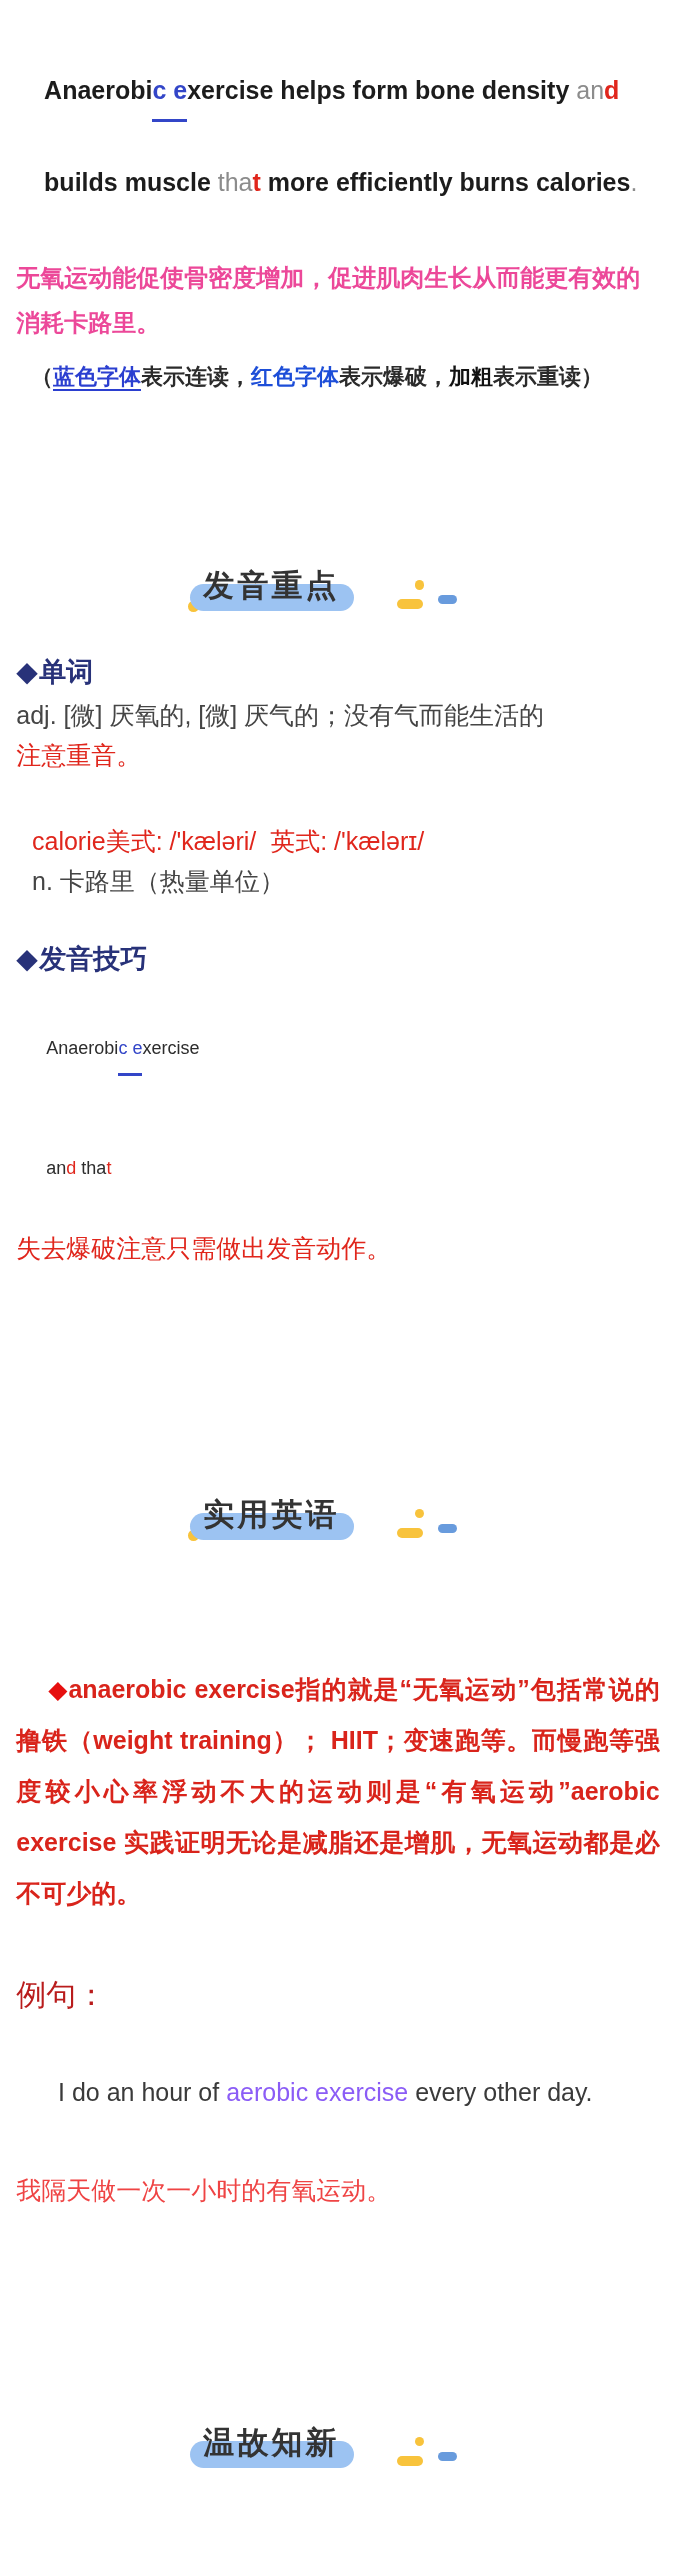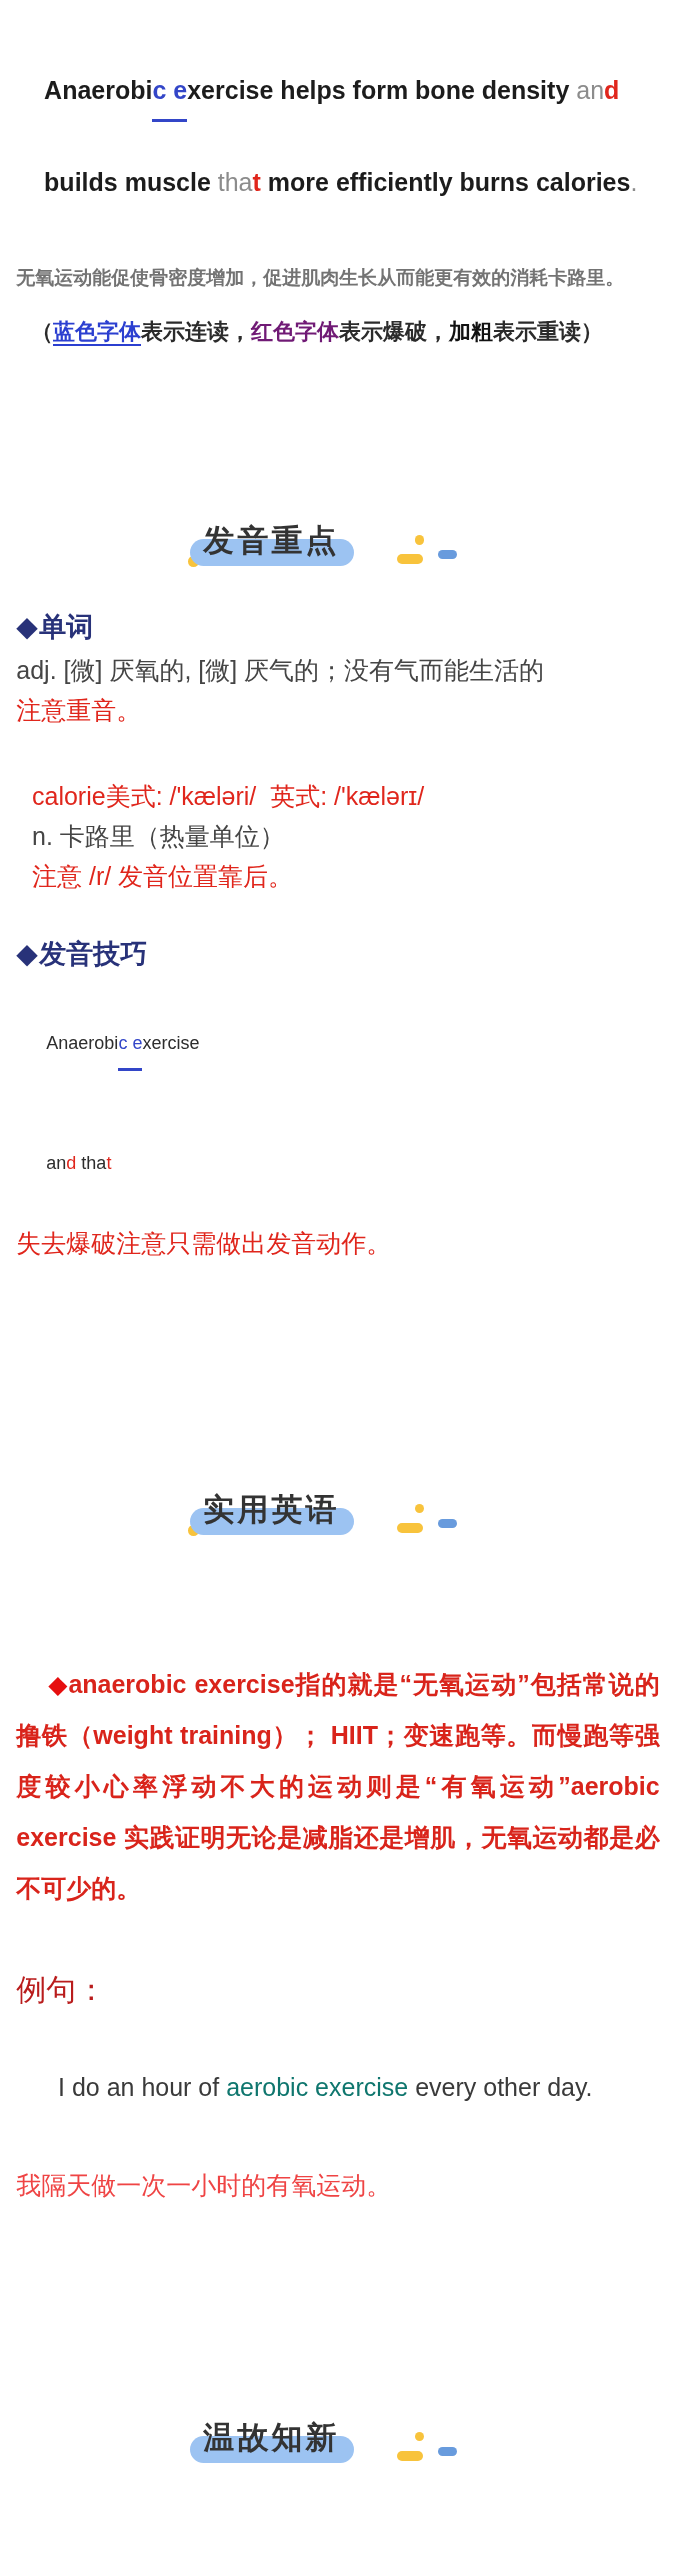--- a/index.html
+++ b/index.html
@@ -2,27 +2,27 @@
 <html style="font-size:10px"><head>
 <meta charset="utf-8">
 <style>
   html,body{margin:0;padding:0;background:#ffffff;}
   body{width:676px;font-family:"Liberation Sans","DejaVu Sans",sans-serif;color:#1f1f1f;}
   .page{width:676px;min-height:2576px;box-sizing:border-box;padding:21px 0 15px;background:#ffffff;overflow:hidden;}
   .tx{padding:0 16.3px;}
 
   
   .en-intro{font-size:25px;font-weight:700;line-height:46px;color:#1c1c1c;white-space:pre-wrap;}
-  .zh-intro{font-size:19px;font-weight:600;line-height:45px;color:#737373;margin-top:3.8px;}
+  .zh-intro{font-size:24px;font-weight:600;line-height:45px;color:#ec4899;margin-top:3.8px;}
   .gray{color:#8c8c8c;font-weight:400;}
   .redletter{color:#e0261c;}
   .liaison{color:#3346c8;border-bottom:3.1px solid #3346c8;padding-bottom:15px;}
   .legend{margin-top:17.5px;font-size:22px;font-weight:700;color:#2b2b2b;padding-left:31px;}
   .legend .lblue{color:#2b3fd0;border-bottom:2.5px solid #2b3fd0;}
-  .legend .lred{color:#701a75;}
+  .legend .lred{color:#1d4ed8;}
   .legend .heavy{font-weight:900;color:#111;}
 
   
   .section-header{position:relative;height:70px;width:543px;}
   .sh-pill{position:absolute;left:50%;transform:translateX(-50%);top:22.5px;width:164px;height:27.6px;border-radius:13.8px;background:#9cc3f2;}
   .sh-title{position:absolute;left:50%;transform:translateX(-50%);top:3.8px;font-size:31px;font-weight:800;color:#333333;letter-spacing:3.1px;white-space:nowrap;}
   .deco{position:absolute;}
   .dash{border-radius:5.6px;}
   .dash-blue{background:#689bdd;width:21px;height:9.4px;}
   .dash-yellow{background:#f8c33c;width:26px;height:10px;}
@@ -43,21 +43,21 @@
   .tipred{color:#e0261c;font-size:25px;line-height:40px;font-weight:400;}
   .tip-en{color:#2d2d2d;font-size:18px;line-height:40px;font-weight:400;white-space:pre-wrap;}
 
   
   .redpara{color:#d9241b;font-size:25px;line-height:51px;font-weight:600;text-align:justify;white-space:pre-wrap;}
   .redpara .dia{color:#e60f0f;font-weight:700;}
 
   
   .ex-label{color:#b91c1c;font-size:30px;line-height:49px;font-weight:400;}
   .ex-en{color:#3a3a3a;font-size:25px;line-height:49px;white-space:pre-wrap;}
-  .ex-en .exred{color:#0f766e;}
+  .ex-en .exred{color:#8b5cf6;}
   .ex-zh{color:#ef4444;font-size:25px;line-height:49px;}
 
   
   .mt-header1{margin-top:169px;}
   .mt-subhead1{margin-top:22.5px;}
   .mt-entry{margin-top:5px;}
   .mt-calorie{margin-top:46px;padding-left:32px;}
   .mt-subhead2{margin-top:40px;}
   .mt-tips{margin-top:11.3px;}
   .mt-header2{margin-top:222px;}
@@ -95,21 +95,20 @@
   </div>
 
   <div class="tx mt-entry">
     <div class="def">adj. [微] 厌氧的, [微] 厌气的；没有气而能生活的</div>
     <div class="tipred">注意重音。</div>
   </div>
 
   <div class="tx mt-calorie">
     <div class="phon">calorie美式: /'kæləri/  英式: /'kælərɪ/</div>
     <div class="def">n. 卡路里（热量单位）</div>
-    <div class="tipred">注意 /r/ 发音位置靠后。</div>
   </div>
 
   <div class="tx subhead mt-subhead2">
     <span class="dia">◆</span><span>发音技巧</span>
   </div>
 
   <div class="tx mt-tips">
     <div class="tip-en">
       <span>Anaerobi</span><span class="liaison">c e</span><span>xercise</span>
     </div>

